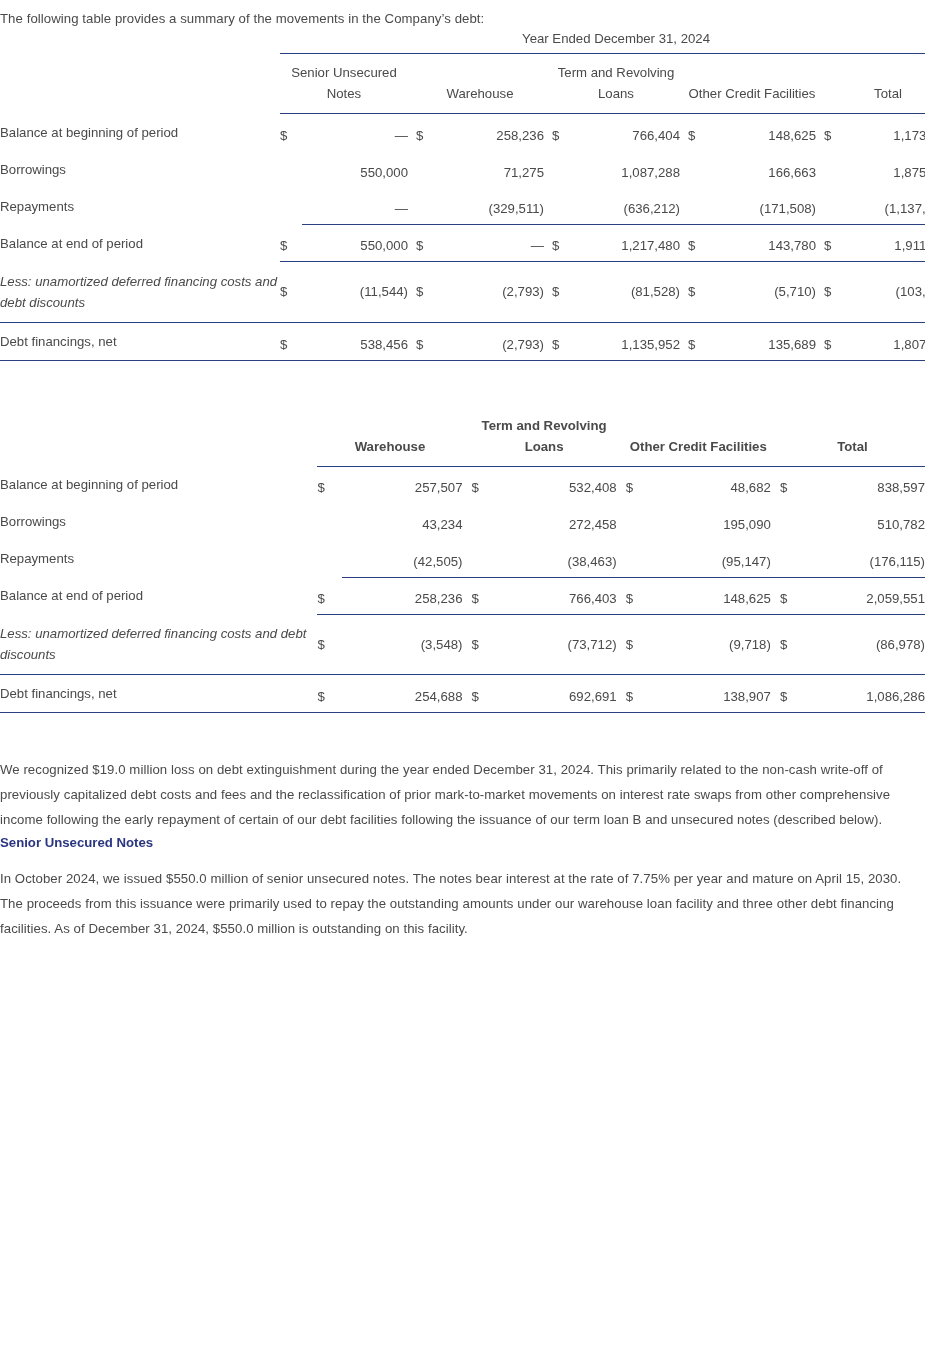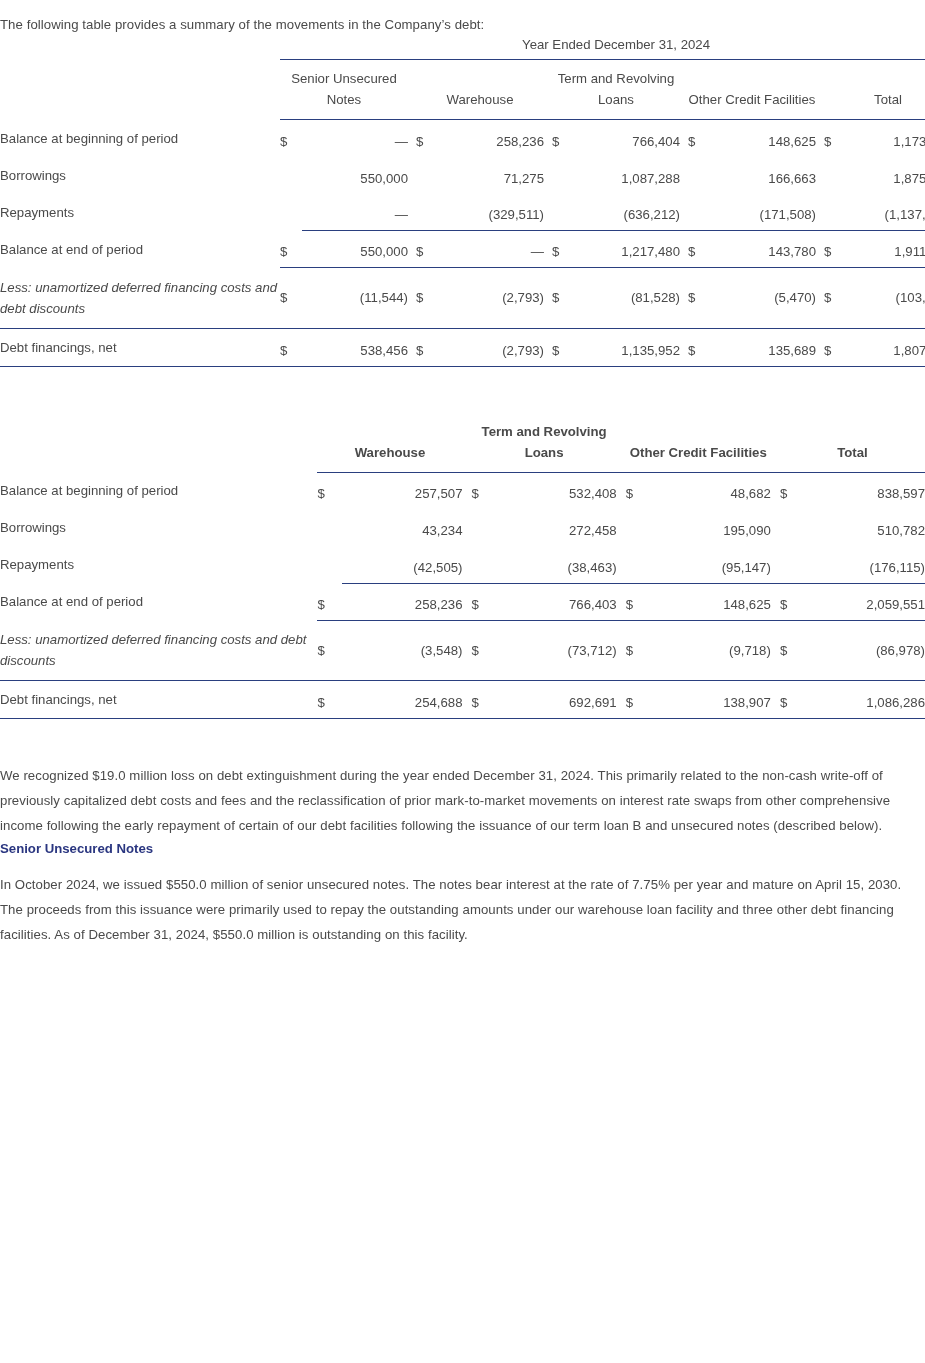--- a/index.html
+++ b/index.html
@@ -13,21 +13,21 @@
     font-family: "Liberation Sans", sans-serif;
     color: #4a4a4a;
     font-size: 13.2px;
     overflow: hidden;
   }
   .page {
     position: relative;
     width: 925px;
     height: 1363px;
     box-sizing: border-box;
-    padding: 12px 0 0 0;
+    padding: 6px 0 0 0;
   }
 
   
   p.body-text {
     margin: 0 0 0 0;
     line-height: 25px;
     color: #4a4a4a;
     font-size: 13.2px;
     letter-spacing: 0.005em;
   }
@@ -237,21 +237,21 @@
           <td class="sym" style="vertical-align:middle;">$</td>
           <td class="num" style="vertical-align:middle;">(11,544)</td>
           <td class="spacer"></td>
           <td class="sym" style="vertical-align:middle;">$</td>
           <td class="num" style="vertical-align:middle;">(2,793)</td>
           <td class="spacer"></td>
           <td class="sym" style="vertical-align:middle;">$</td>
           <td class="num" style="vertical-align:middle;">(81,528)</td>
           <td class="spacer"></td>
           <td class="sym" style="vertical-align:middle;">$</td>
-          <td class="num" style="vertical-align:middle;">(5,470)</td>
+          <td class="num" style="vertical-align:middle;">(5,710)</td>
           <td class="spacer"></td>
           <td class="sym" style="vertical-align:middle;">$</td>
           <td class="num" style="vertical-align:middle;">(103,956)</td>
         </tr>
 
         <tr class="row-h">
           <td class="label rule-top" style="border-top:1.6px solid #2a3f7f;border-bottom:1.6px solid #2a3f7f;">Debt financings, net</td>
           <td class="sym" style="border-top:1.6px solid #2a3f7f;border-bottom:1.6px solid #2a3f7f;">$</td>
           <td class="num" style="border-top:1.6px solid #2a3f7f;border-bottom:1.6px solid #2a3f7f;margin-top:29px;">538,456</td>
           <td class="spacer" style="border-top:1.6px solid #2a3f7f;border-bottom:1.6px solid #2a3f7f;"></td>

